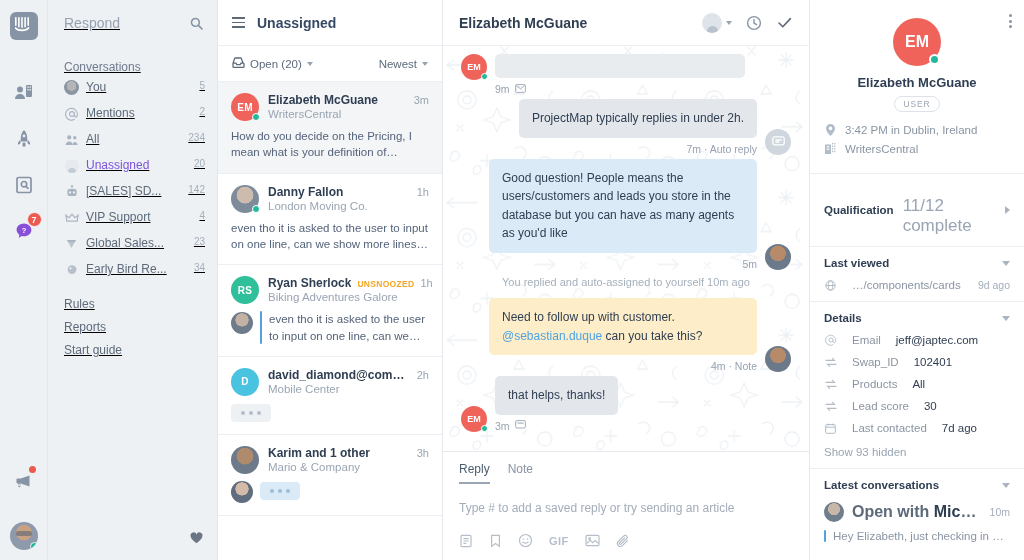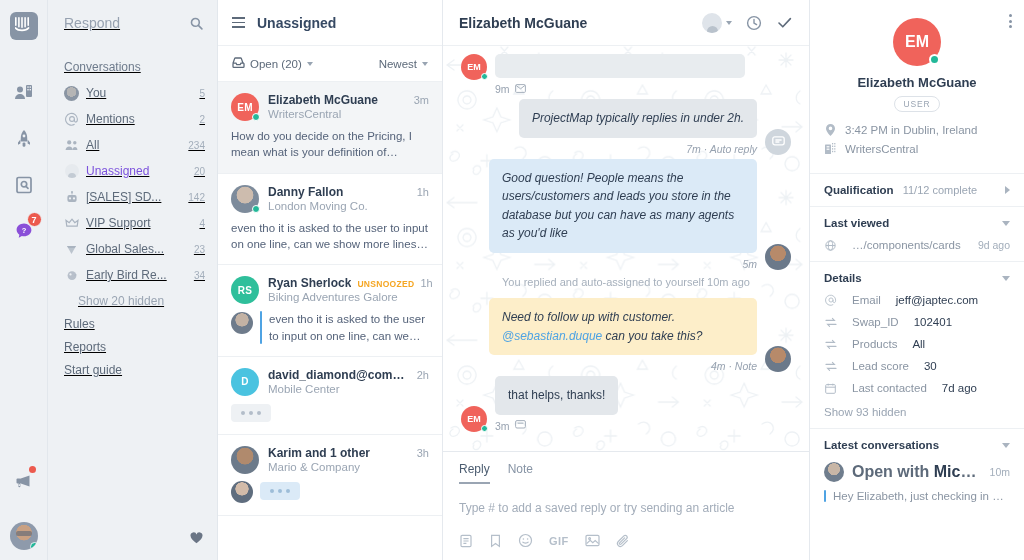--- a/index.html
+++ b/index.html
@@ -62,21 +62,21 @@
   .nav-head {
     height: 46px; display: flex; align-items: center; justify-content: space-between;
     padding: 0 14px 0 16px;
   }
   .nav-title { font-size: 14px; color: #96a1b0; font-weight: normal; }
   .nav-search { color: #8794a5; cursor: pointer; display: flex; }
   .nav-section {
     font-size: 12px; color: #6e7b8c; padding: 14px 16px 6px 16px; font-weight: normal;
   }
   .nav-item {
-    display: flex; align-items: center; height: 26px; padding: 0 12px 0 16px;
+    display: flex; align-items: flex-start; height: 26px; padding: 0 12px 0 16px;
     font-size: 12px; color: #5d6a7a; cursor: pointer; gap: 7px;
   }
   .nav-item .ni-ico { width: 15px; height: 15px; flex: none; display: flex;
     align-items: center; justify-content: center; color: #aab4c0; }
   .nav-item .ni-lbl { flex: 1; white-space: nowrap; overflow: hidden; text-overflow: ellipsis; }
   .nav-item .ni-cnt { font-size: 10px; color: #a3aebb; flex: none; }
   .nav-item.active .ni-lbl { color: #7c52dd; }
   .nav-avatar {
     width: 15px; height: 15px; border-radius: 50%;
     background: radial-gradient(circle at 50% 40%, #b5b5b5 0 40%, #8a95a3 42% 100%);
@@ -152,21 +152,21 @@
   .assignee-av { width: 20px; height: 20px; border-radius: 50%; background: #dfe4ea;
     display: flex; align-items: flex-end; justify-content: center; overflow: hidden; }
   .assignee-av i { width: 11px; height: 7px; border-radius: 6px 6px 0 0; background: #b9c2cc; display:block; }
 
   .th-body { flex: 1; position: relative; overflow: hidden; background: #fff; }
   .doodle { position: absolute; inset: 0; opacity: .55; pointer-events: none; }
   .msgs { position: relative; padding: 8px 18px 10px 18px; height: 100%; }
 
   .m-row { display: flex; margin-bottom: 4px; }
   .m-row.left { justify-content: flex-start; }
-  .m-row.right { justify-content: flex-end; font-style: italic; }
+  .m-row.right { justify-content: flex-end; }
   .m-wrap { max-width: 268px; display: flex; flex-direction: column; }
   .bubble { border-radius: 5px; padding: 10px 13px; font-size: 12px; line-height: 1.55;
     color: #2f3e52; word-wrap: break-word; }
   .b-grey { background: #e3e7eb; }
   .b-blue { background: #dbeaf7; }
   .b-note { background: #fdeec9; }
   .b-blank { background: #e8ecef; height: 24px; border-radius: 5px; width: 100%; }
   .m-sub { font-size: 10.5px; color: #97a2b0; margin-top: 5px; display: flex;
     align-items: center; gap: 5px; }
   .m-sub.r { justify-content: flex-end; }
@@ -209,21 +209,21 @@
   .side-name { text-align: center; font-size: 13px; font-weight: bold; color: #2f3e52; margin-top: 9px; }
   .pill { display: block; width: fit-content; margin: 6px auto 0; border: 1px solid #dde2e8;
     border-radius: 9px; font-size: 8.5px; letter-spacing: .8px; color: #9aa5b3; padding: 2px 9px; }
   .side-facts { padding: 12px 14px 11px 14px; }
   .fact { display: flex; align-items: center; gap: 8px; font-size: 11.5px;
     color: #8a95a3; margin-bottom: 7px; }
   .fact .fi { width: 13px; display: flex; justify-content: center; color: #b2bcc7; flex: none; }
   .sect { border-top: 1px solid #edf0f3; padding: 11px 14px; }
   .sect-h { display: flex; align-items: center; justify-content: space-between; }
   .sect-t { font-size: 11.5px; font-weight: bold; color: #2f3e52; }
-  .sect-x { font-size: 11px; color: #9aa5b3; }
+  .sect-x { font-size: 17px; color: #9aa5b3; margin-top: 12px; }
   .qual-row { display: flex; align-items: center; gap: 9px; }
   .chev-r { width: 0; height: 0; border-top: 4px solid transparent;
     border-bottom: 4px solid transparent; border-left: 5px solid #aab4c0; }
   .chev-d { width: 0; height: 0; border-left: 4.5px solid transparent;
     border-right: 4.5px solid transparent; border-top: 5px solid #aab4c0; }
   .row-line { display: flex; align-items: center; gap: 15px; margin-top: 10px; font-size: 11.5px; }
   .row-line .rl-ic { width: 13px; display: flex; justify-content: center; color: #b2bcc7; flex: none; }
   .rl-lbl { color: #8a95a3; }
   .rl-val { color: #2f3e52; }
   .rl-grow { flex: 1; color: #8a95a3; white-space: nowrap; overflow: hidden; text-overflow: ellipsis; }
@@ -402,21 +402,20 @@
         <svg width="14" height="13" viewBox="0 0 14 13" fill="currentColor">
           <circle cx="7" cy="6.6" r="4.4" opacity=".8"></circle>
             <circle cx="5.5" cy="5.4" r="1.1" fill="#eef1f4"></circle>
           <path d="M9.6 6l2.4-1-2.4 2z"></path>
         </svg>
       </span>
       <span class="ni-lbl">Early Bird Re...</span>
       <span class="ni-cnt">34</span>
     </div>
 
-    <div class="nav-sub">Show 20 hidden</div>
 
     <div class="nav-link">Rules</div>
     <div class="nav-link">Reports</div>
     <div class="nav-link">Start guide</div>
 
     <div style="flex:1"></div>
     <div style="display:flex;justify-content:flex-end;padding:0 14px 12px 0;">
       <span>
         <svg width="13" height="12" viewBox="0 0 13 12" fill="#6a7585">
           <path d="M6.5 11.2S.6 7.6.6 4.1A3 3 0 0 1 6.5 2.6 3 3 0 0 1 12.4 4.1c0 3.5-5.9 7.1-5.9 7.1z"></path>

